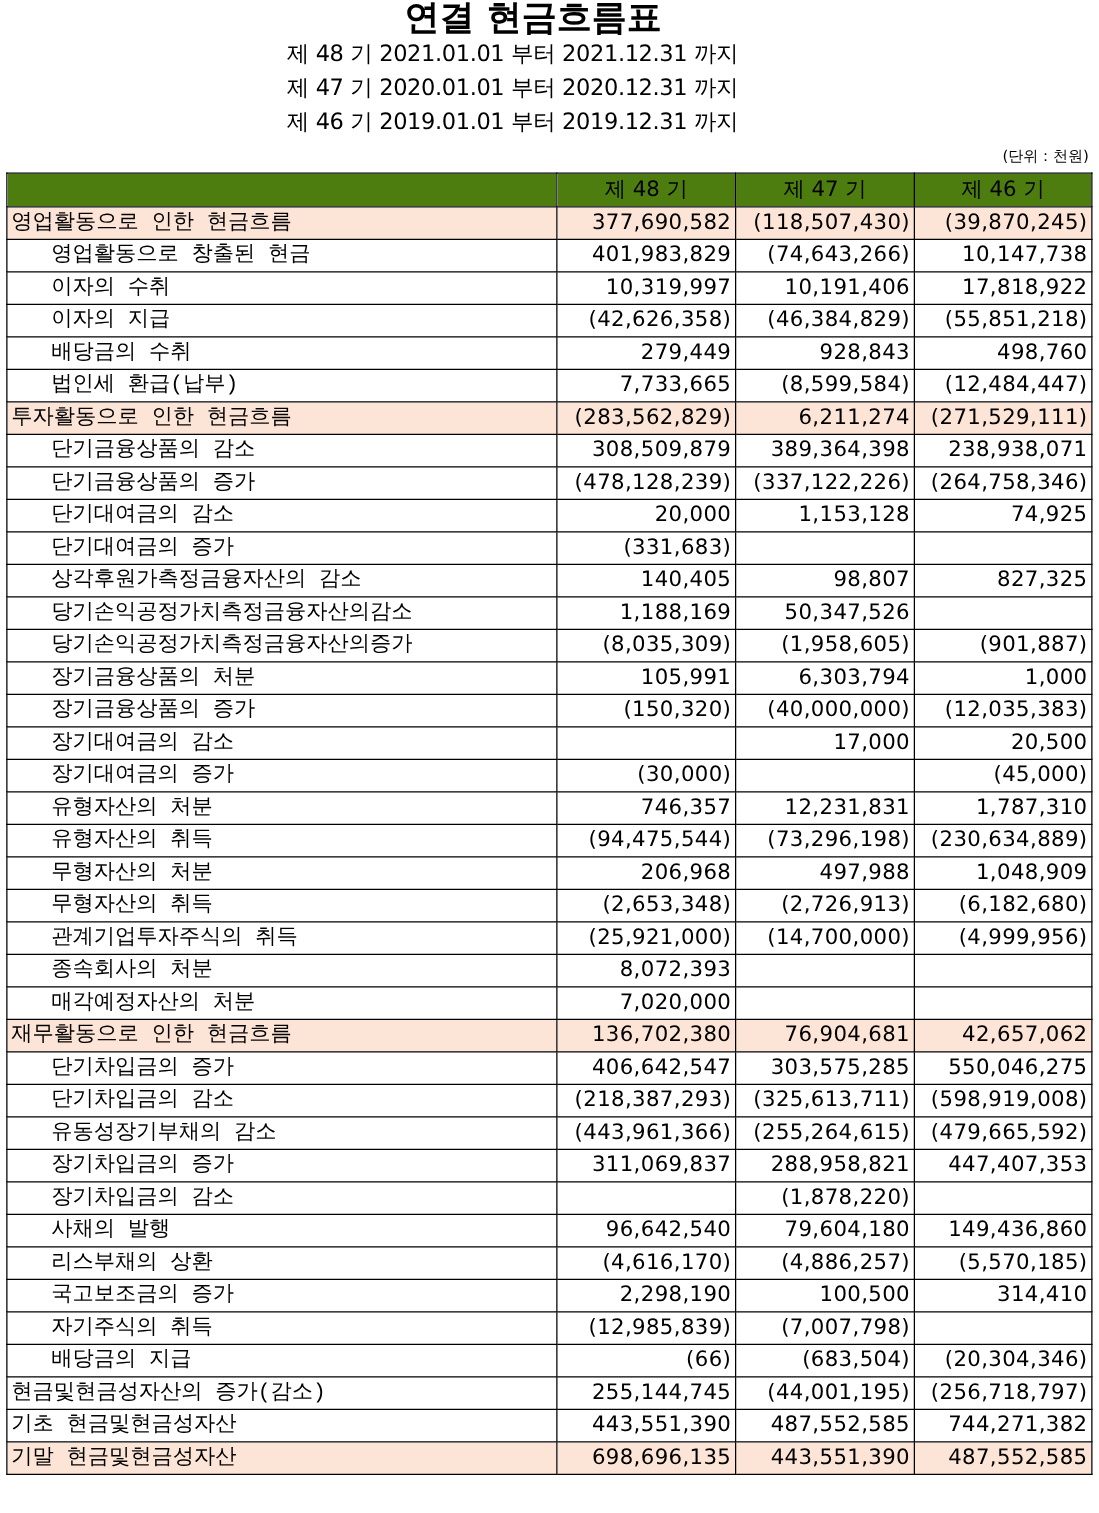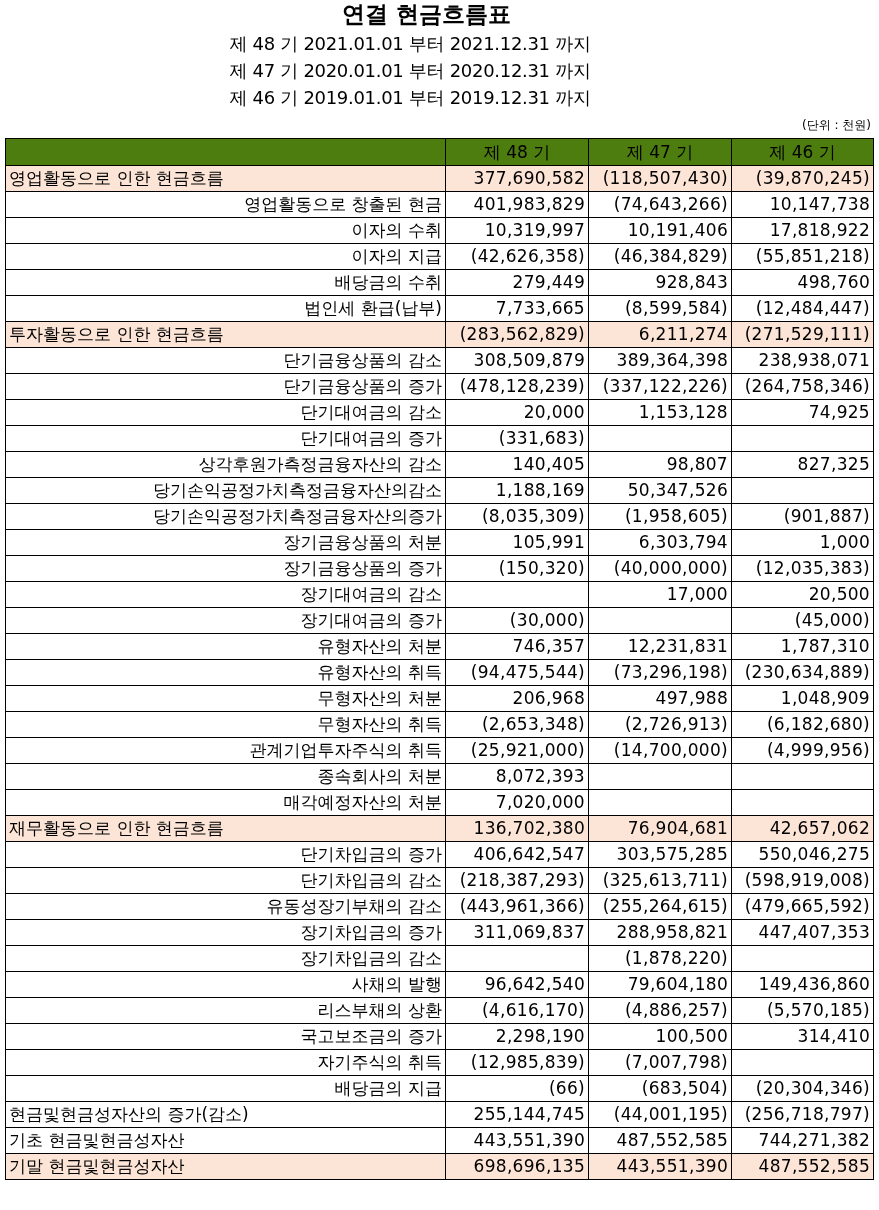--- a/index.html
+++ b/index.html
@@ -3,21 +3,21 @@
 <meta charset="utf-8">
 <style>
   html, body { margin: 0; padding: 0; background: #ffffff; }
   body {
     width: 879px; height: 1210px; position: relative; overflow: hidden;
     font-family: "DejaVu Sans", "Liberation Sans", sans-serif;
     color: #000;
   }
   .title {
     position: absolute; left: 0; top: 0; width: 853px; text-align: center;
-    font-size: 23px; font-weight: bold; line-height: 28px;
+    font-size: 28px; font-weight: bold; line-height: 28px;
   }
   .period {
     position: absolute; left: 0; width: 820px; text-align: center;
     font-size: 18px; line-height: 28px; letter-spacing: -0.3px;
   }
   .unit {
     position: absolute; right: 8px; top: 112px; font-size: 12px; line-height: 26px;
   }
   table.cf {
     position: absolute; left: 5px; top: 138px;
@@ -29,22 +29,22 @@
   table.cf col.c2 { width: 143px; }
   table.cf col.c3 { width: 142px; }
   table.cf th, table.cf td {
     border: 1px solid #000;
     height: 25px; padding: 0 3px;
     font-size: 17px; font-weight: normal;
     white-space: nowrap; overflow: hidden;
     line-height: 25px;
   }
   table.cf thead th { background: #4d7c0f; text-align: center; height: 26px; }
-  table.cf td.label { text-align: left; }
-  table.cf td.label.indent { padding-left: 35px; text-align: right; }
+  table.cf td.label { text-align: left; font-family: Liberation Mono, monospace; }
+  table.cf td.label.indent { padding-left: 35px; }
   table.cf td.num { text-align: right; letter-spacing: 0.3px; }
   table.cf tr.section td { background: #fce4d6; }
 </style>
 </head>
 <body>
 
 <div class="title">연결 현금흐름표</div>
 <div class="period" style="top:30px">제 48 기 2021.01.01 부터 2021.12.31 까지</div>
 <div class="period" style="top:57px">제 47 기 2020.01.01 부터 2020.12.31 까지</div>
 <div class="period" style="top:84px">제 46 기 2019.01.01 부터 2019.12.31 까지</div>

